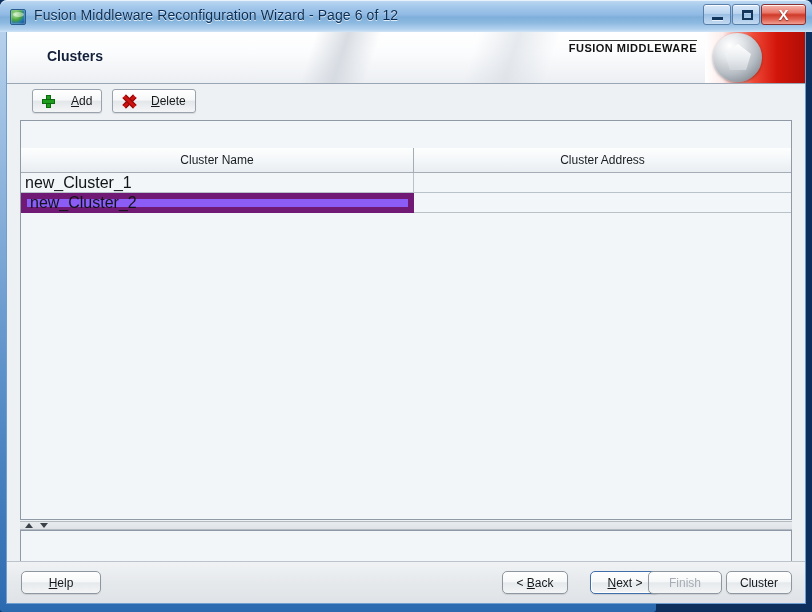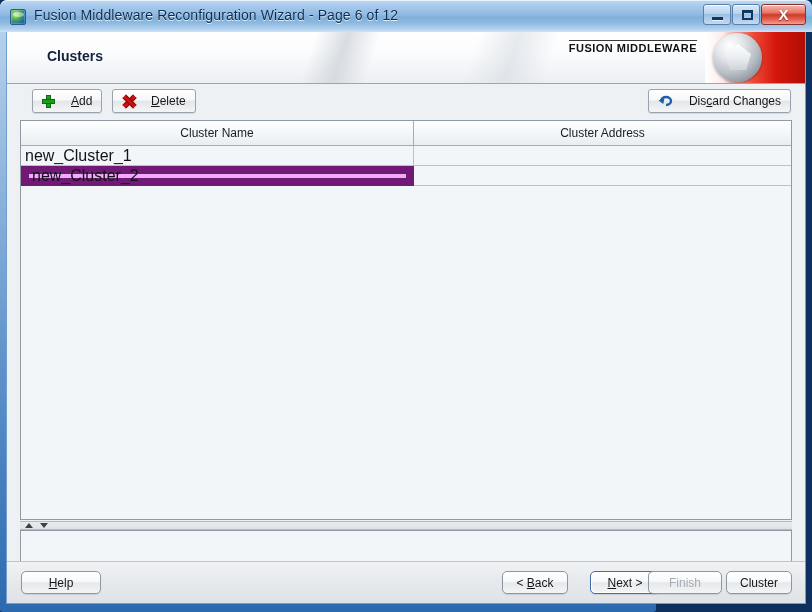--- a/index.html
+++ b/index.html
@@ -195,41 +195,41 @@
   .mn { text-decoration: underline; }
 
   
   .tablepane {
     position: absolute; left: 13px; top: 88px;
     width: 772px; height: 400px;
     border: 1px solid #8f9aa6;
     background: #f3f6f8;
     overflow: hidden;
   }
-  .thead { display: flex; height: 25px; border-bottom: 1px solid #a4acb5; }
+  .thead { display: flex; height: 25px; border-bottom: 1px solid #a4acb5; margin-top: 27px; }
   .th {
     font-size: 12px; color: #1a1d21;
     display: flex; align-items: center; justify-content: center;
     background: linear-gradient(to bottom, #fdfefe 0%, #f3f6f8 55%, #e9edf1 100%);
     height: 100%;
   }
   .th-name { width: 393px; border-right: 1px solid #a4acb5; }
   .th-addr { flex: 1; }
   .trow { display: flex; height: 20px; border-bottom: 1px solid #b9c1c9; position: relative; }
   .td {
     font-size: 16px; color: #111417;
     display: flex; align-items: center;
     padding-left: 4px; height: 100%;
     background: #f3f6f8;
   }
   .td-name { width: 393px; border-right: 1px solid #b9c1c9; }
   .td-addr { flex: 1; }
   .trow.editing .td-name {
-    border: 8px solid #701a75;
-    background: #f0abfc;
+    border: 6px solid #701a75;
+    background: #8b5cf6;
     padding-left: 3px;
     height: 20px;
     position: relative;
   }
 
   
   .splitter {
     position: absolute; left: 13px; top: 489px;
     width: 772px; height: 9px;
     background: linear-gradient(to bottom, #e8ebee 0%, #dfe3e7 100%);
@@ -315,29 +315,20 @@
 
     <div class="toolbar">
       <div class="tbtn tbtn-add">
         <span class="ico-plus"></span>
         <span><span></span><span class="mn">A</span><span>dd</span></span>
       </div>
       <div class="tbtn tbtn-del">
         <span class="ico-x"></span>
         <span><span></span><span class="mn">D</span><span>elete</span></span>
       </div>
-      <div class="tbtn tbtn-discard">
-        <span class="ico-undo">
-          <svg width="15" height="15" viewBox="0 0 15 15">
-            <path d="M3 7 A5 4 0 1 1 8 11" fill="none" stroke="#1c5fa8" stroke-width="2.4"></path>
-            <polygon points="0.5,6.5 6.5,4.5 5.2,10" fill="#1c5fa8"></polygon>
-          </svg>
-        </span>
-        <span><span>Dis</span><span class="mn">c</span><span>ard Changes</span></span>
-      </div>
     </div>
 
     <div class="tablepane">
       <div class="thead">
         <div class="th th-name">Cluster Name</div>
         <div class="th th-addr">Cluster Address</div>
       </div>
       <div class="trow">
         <div class="td td-name">new_Cluster_1</div>
         <div class="td td-addr"></div>

